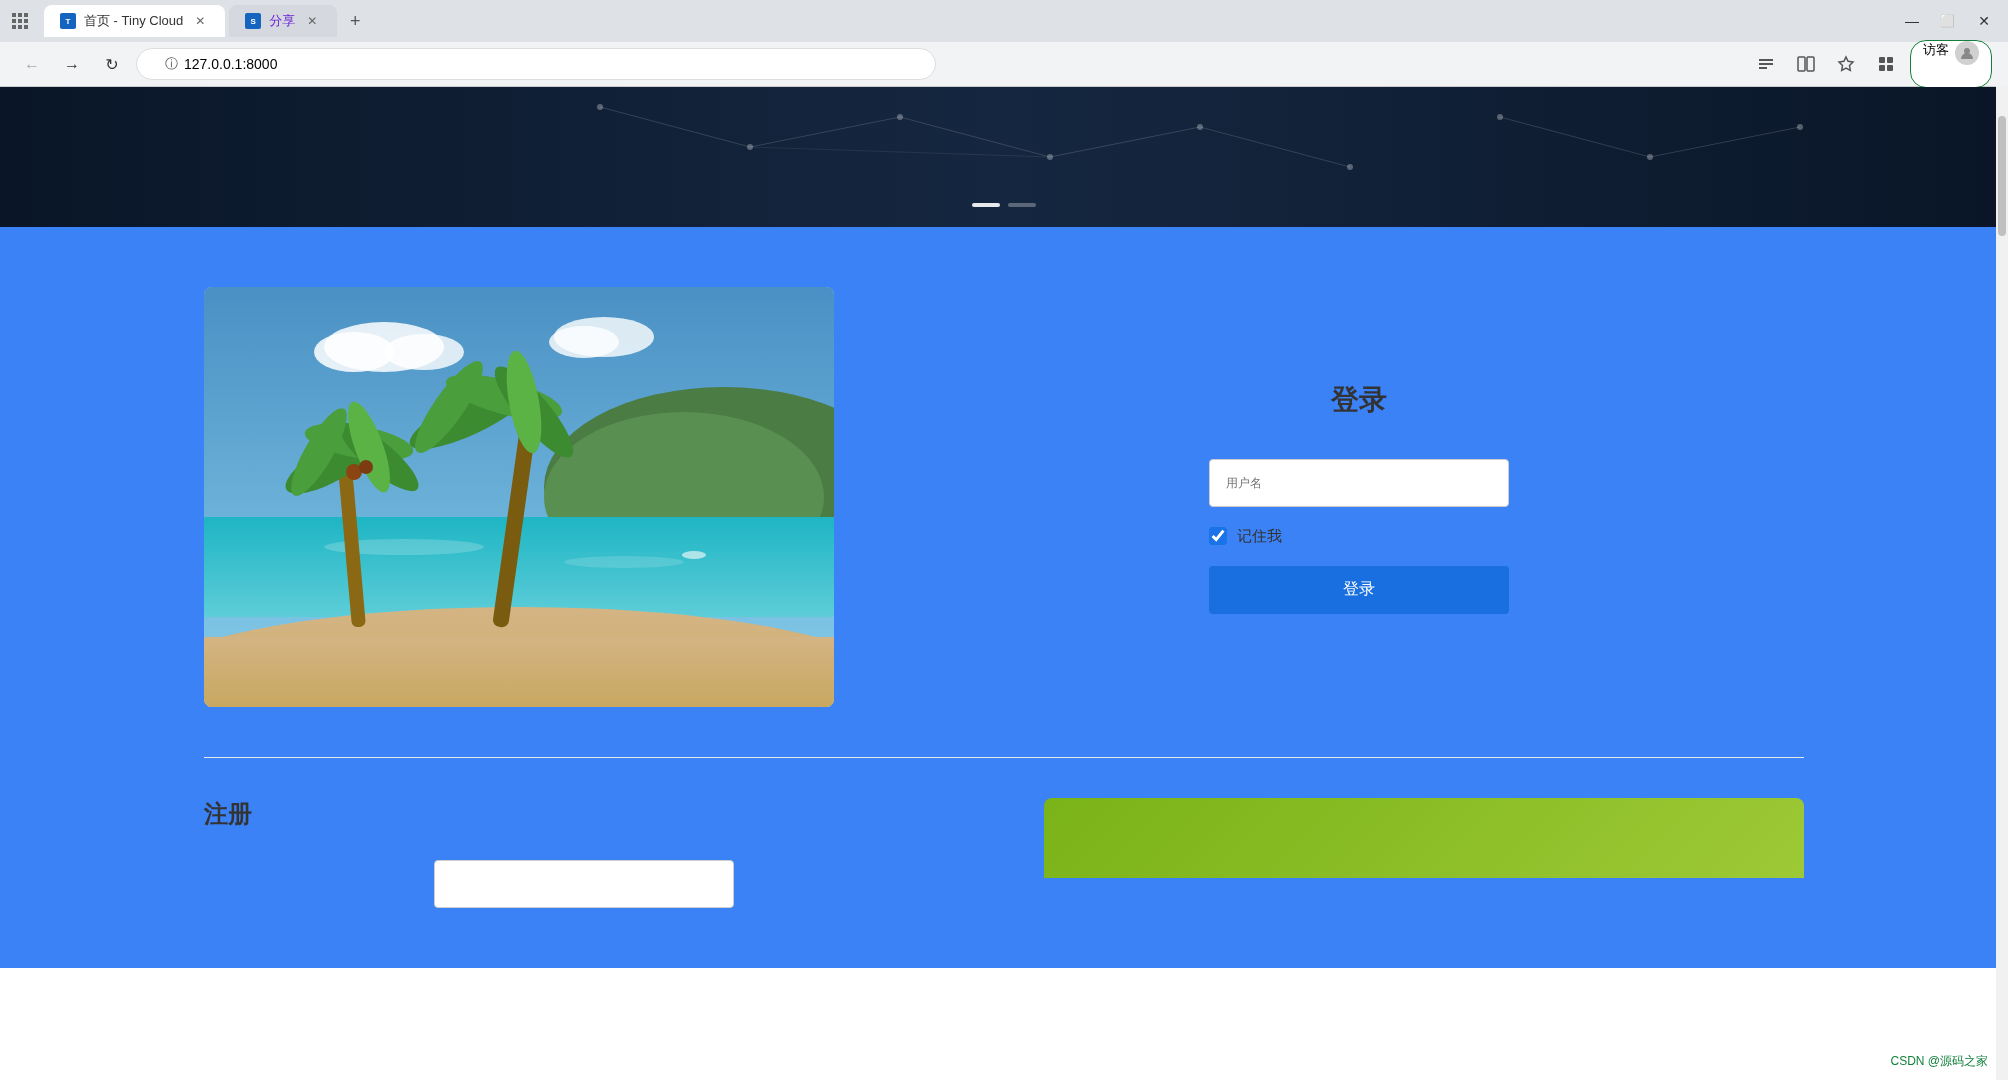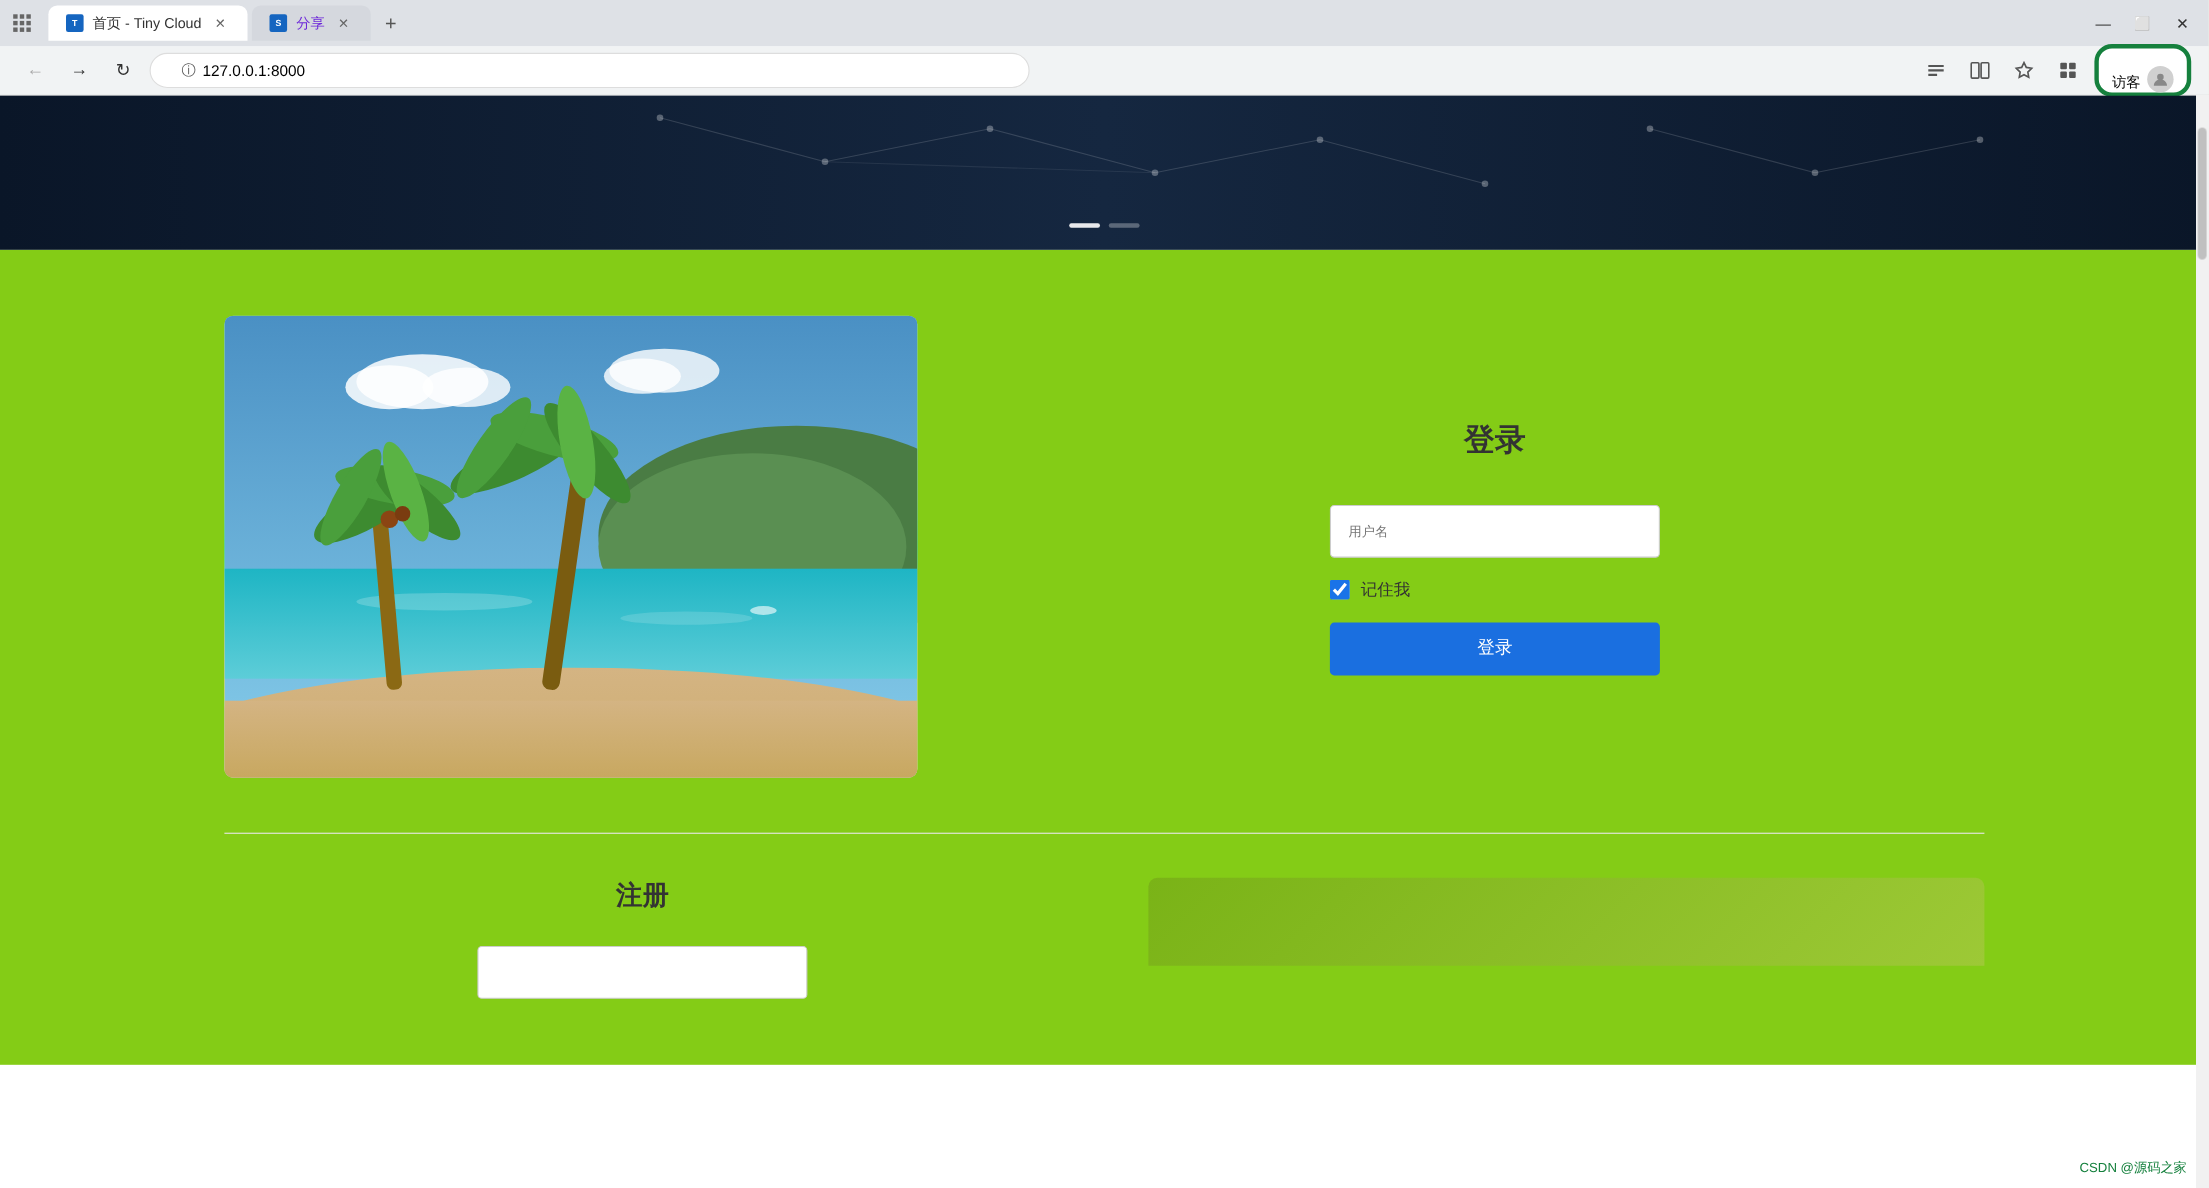--- a/index.html
+++ b/index.html
@@ -76,23 +76,23 @@
     .address-bar-right {
       margin-left: auto;
       display: flex; align-items: center; gap: 8px;
     }
     .toolbar-icon {
       width: 32px; height: 32px; border-radius: 50%;
       border: none; background: transparent; cursor: pointer;
       font-size: 16px; color: #555; display: flex; align-items: center; justify-content: center;
     }
     .visitor-btn {
-      display: flex; align-items: flex-end; gap: 6px;
+      display: flex; align-items: flex-start; gap: 6px;
       height: 48px; padding: 0 12px;
-      border: 4px solid #15803d; border-radius: 16px;
+      border: 1px solid #15803d; border-radius: 16px;
       background: #fff; cursor: pointer; font-size: 13px;
     }
     .visitor-avatar {
       width: 24px; height: 24px; border-radius: 50%;
       background: #d0d0d0; display: flex; align-items: center; justify-content: center;
       font-size: 12px;
     }
 
     
     .page-header {
@@ -110,21 +110,21 @@
       transform: translateX(-50%);
       display: flex; gap: 8px;
     }
     .header-dot {
       width: 28px; height: 4px; border-radius: 2px; background: rgba(255,255,255,0.3);
     }
     .header-dot.active { background: rgba(255,255,255,0.9); }
 
     
     .page-content {
-      width: 100%; background: #84cc16;
+      width: 100%; background: #3b82f6;
       padding: 60px 80px;
     }
     .content-row {
       display: flex; align-items: center; gap: 80px;
       max-width: 1600px; margin: 0 auto;
     }
 
     
     .beach-image {
       width: 630px; height: 420px; border-radius: 8px; flex-shrink: 0;
@@ -172,21 +172,21 @@
 
     
     .bottom-row {
       display: flex; gap: 80px; max-width: 1600px; margin: 0 auto;
       align-items: flex-start;
     }
     .register-section {
       flex: 1;
     }
     .register-title {
-      font-size: 24px; font-weight: bold; color: #333; margin-bottom: 30px; text-align: center;
+      font-size: 24px; font-weight: bold; color: #333; margin-bottom: 30px; 
     }
     .right-image-section {
       flex: 1; min-height: 100px;
     }
     .green-box {
       width: 100%; height: 80px;
       background: linear-gradient(135deg, #7ab317, #9dc936);
       border-radius: 8px 8px 0 0;
     }
 

